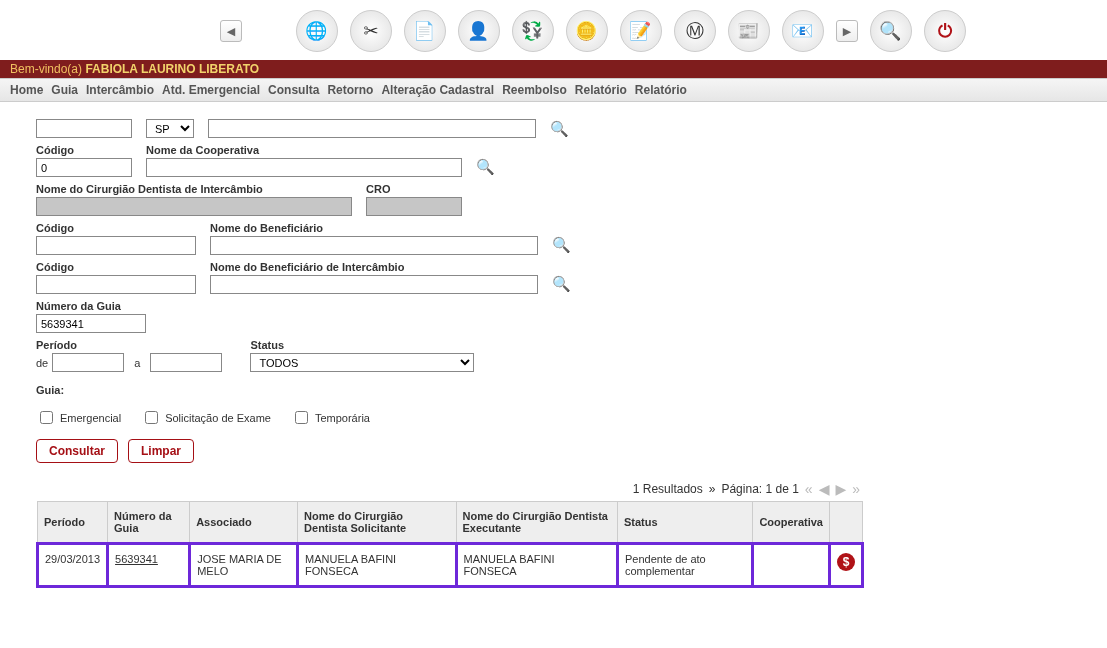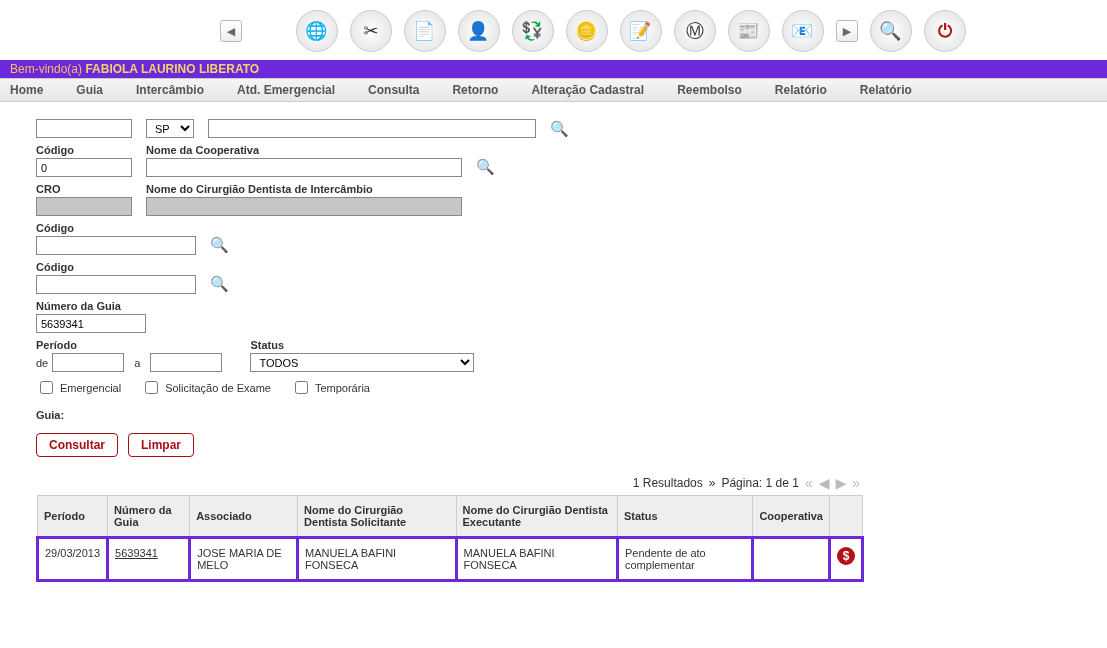--- a/index.html
+++ b/index.html
@@ -37,33 +37,33 @@
     border-radius: 50%;
     background: radial-gradient(#fff, #e9e9e9 70%, #d0d0d0);
     border: 1px solid #ccc;
     display: inline-flex;
     align-items: center;
     justify-content: center;
     cursor: pointer;
     font-size: 18px;
   }
   .welcome-bar {
-    background: #6d28d9;
+    background: #7f1d1d;
     color: #f0c060;
     padding: 2px 10px;
     font-size: 12px;
   }
   .welcome-bar .name { color: #f2d36b; font-weight: bold; }
   .menu-bar {
     background: linear-gradient(#f5f5f5,#e6e6e6);
     border-top: 1px solid #ccc;
     border-bottom: 1px solid #ccc;
     padding: 4px 10px;
     display: flex;
-    gap: 33px;
+    gap: 8px;
     font-weight: bold;
     color: #555;
     font-size: 12px;
   }
   .menu-bar span { cursor: pointer; }
   .content {
     padding: 6px 36px 20px;
     max-width: 900px;
   }
   .row { display: flex; gap: 14px; margin-bottom: 6px; align-items: flex-end; flex-wrap: wrap;}
@@ -201,41 +201,49 @@
       <input type="text" value="0" style="">
     </div>
     <div class="field" style="width:316px">
       <label>Nome da Cooperativa</label>
       <input type="text" style="">
     </div>
     <span class="search-ico">🔍</span>
   </div>
 
   <div class="row">
+    <div class="field" style="width:316px">
+      <label>Nome do Cirurgião Dentista de Intercâmbio</label>
+      <input type="text" readonly="" style="">
+    </div>
     <div class="field" style="width:96px">
       <label>CRO</label>
       <input type="text" readonly="" style="">
     </div>
-    <div class="field" style="width:316px">
-      <label>Nome do Cirurgião Dentista de Intercâmbio</label>
-      <input type="text" readonly="" style="">
-    </div>
   </div>
 
   <div class="row">
     <div class="field" style="width:160px">
       <label>Código</label>
       <input type="text" style="">
     </div>
+    <div class="field" style="width:328px">
+      <label>Nome do Beneficiário</label>
+      <input type="text" style="">
+    </div>
     <span class="search-ico">🔍</span>
   </div>
 
   <div class="row">
     <div class="field" style="width:160px">
       <label>Código</label>
+      <input type="text" style="">
+    </div>
+    <div class="field" style="width:328px">
+      <label>Nome do Beneficiário de Intercâmbio</label>
       <input type="text" style="">
     </div>
     <span class="search-ico">🔍</span>
   </div>
 
   <div class="row">
     <div class="field" style="width:110px">
       <label>Número da Guia</label>
       <input type="text" value="5639341" style="">
     </div>
@@ -252,36 +260,36 @@
       </div>
     </div>
     <div class="field" style="width:224px;margin-left:14px">
       <label>Status</label>
       <select>
         <option>TODOS</option>
       </select>
     </div>
   </div>
 
+  <div class="chk-row" style="margin-top:12px">
+    <span>Guia:</span>
+  </div>
   <div class="chk-row">
     <label>
         <input type="checkbox" style=""> 
         <span>Emergencial</span>
       </label>
     <label>
         <input type="checkbox" style=""> 
         <span>Solicitação de Exame</span>
       </label>
     <label>
         <input type="checkbox" style=""> 
         <span>Temporária</span>
       </label>
-  </div>
-  <div class="chk-row" style="margin-top:12px">
-    <span>Guia:</span>
   </div>
 
   <div class="row" style="gap:10px">
     <button class="btn">Consultar</button>
     <button class="btn">Limpar</button>
   </div>
 
   <div class="pager">
     <span>1 Resultados</span>
     <span>»</span>

